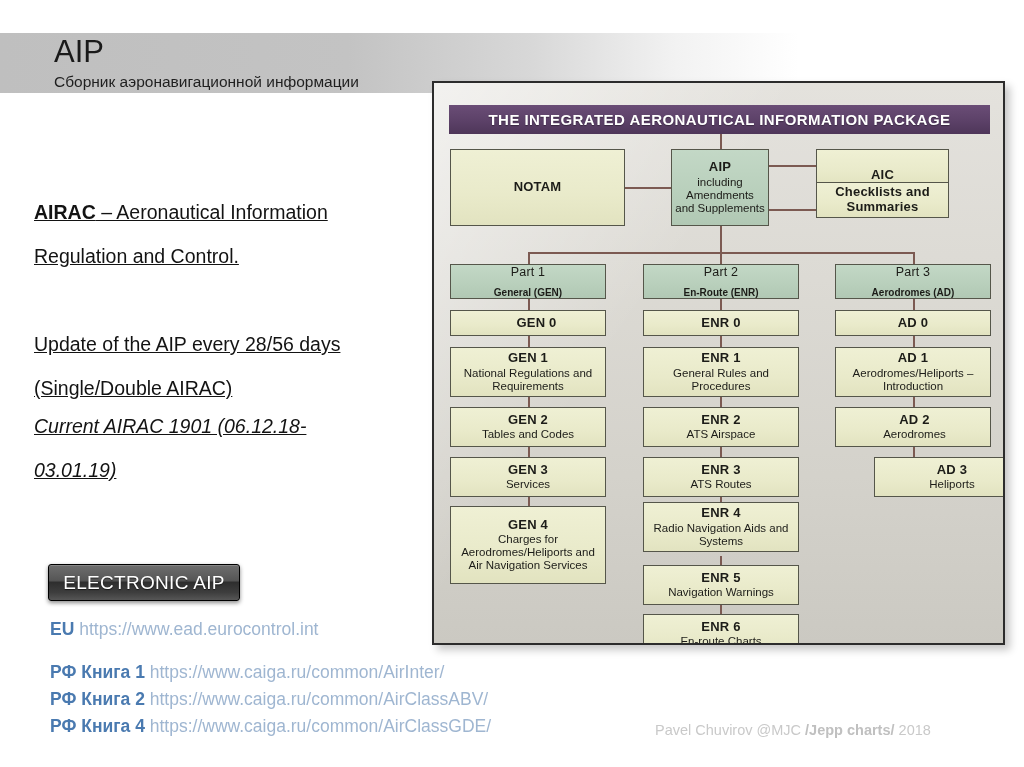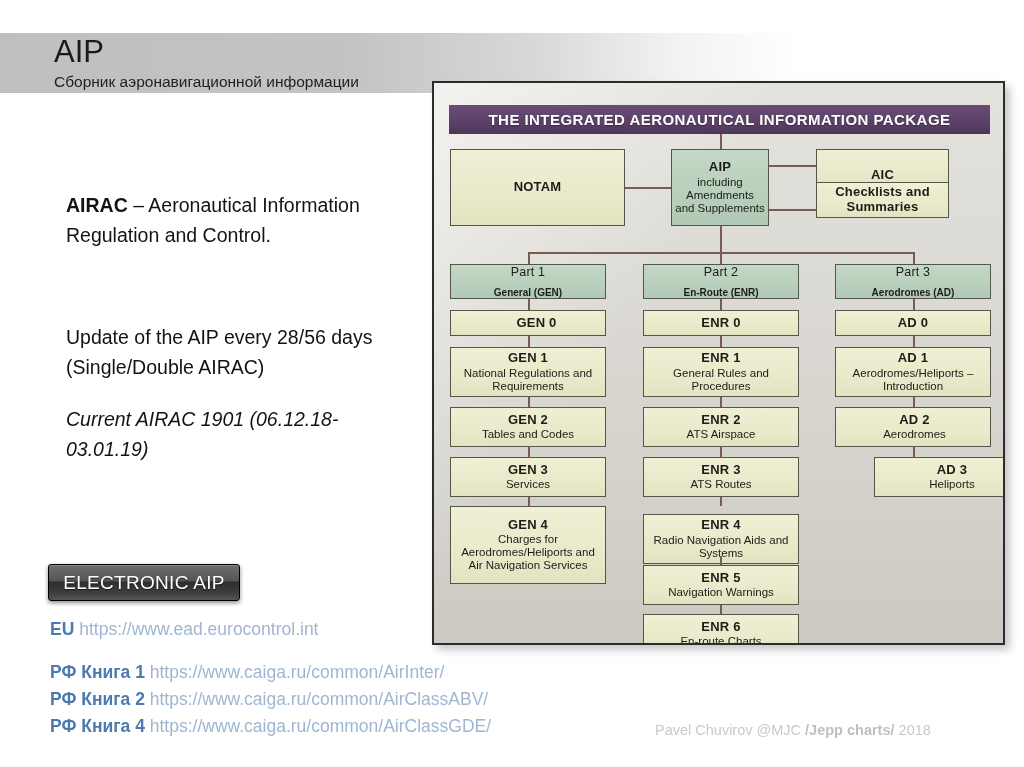--- a/index.html
+++ b/index.html
@@ -41,25 +41,26 @@
     top: 74px;
     font-size: 15.5px;
     font-weight: 400;
     color: #1f1f1f;
     line-height: 1;
   }
 
   
   .body-para {
     position: absolute;
-    left: 66px;
+    left: 34px;
     width: 345px;
     font-size: 19.5px;
-    line-height: 30px;
+    line-height: 44px;
     color: #131313;
+    text-decoration: underline;
   }
   #para-airac { top: 190px; }
   #para-update { top: 322px; }
   #para-current { top: 404px; font-style: italic; }
   .b { font-weight: bold; }
 
   
   #eaip-button {
     position: absolute;
     left: 48px;
@@ -323,21 +324,21 @@
       <span class="t2">ATS Airspace</span>
     </div>
 
     <div class="conn v" style="left:286px; top:364px; height:10px;"></div>
     <div class="node cream" style="left:209px; top:374px; width:156px; height:40px;">
       <span class="t1">ENR 3</span>
       <span class="t2">ATS Routes</span>
     </div>
 
     <div class="conn v" style="left:286px; top:414px; height:9px;"></div>
-    <div class="node cream" style="left:209px; top:431px; width:156px; height:50px;">
+    <div class="node cream" style="left:209px; top:419px; width:156px; height:50px;">
       <span class="t1">ENR 4</span>
       <span class="t2">Radio Navigation Aids and Systems</span>
     </div>
 
     <div class="conn v" style="left:286px; top:473px; height:9px;"></div>
     <div class="node cream" style="left:209px; top:482px; width:156px; height:40px;">
       <span class="t1">ENR 5</span>
       <span class="t2">Navigation Warnings</span>
     </div>
 

